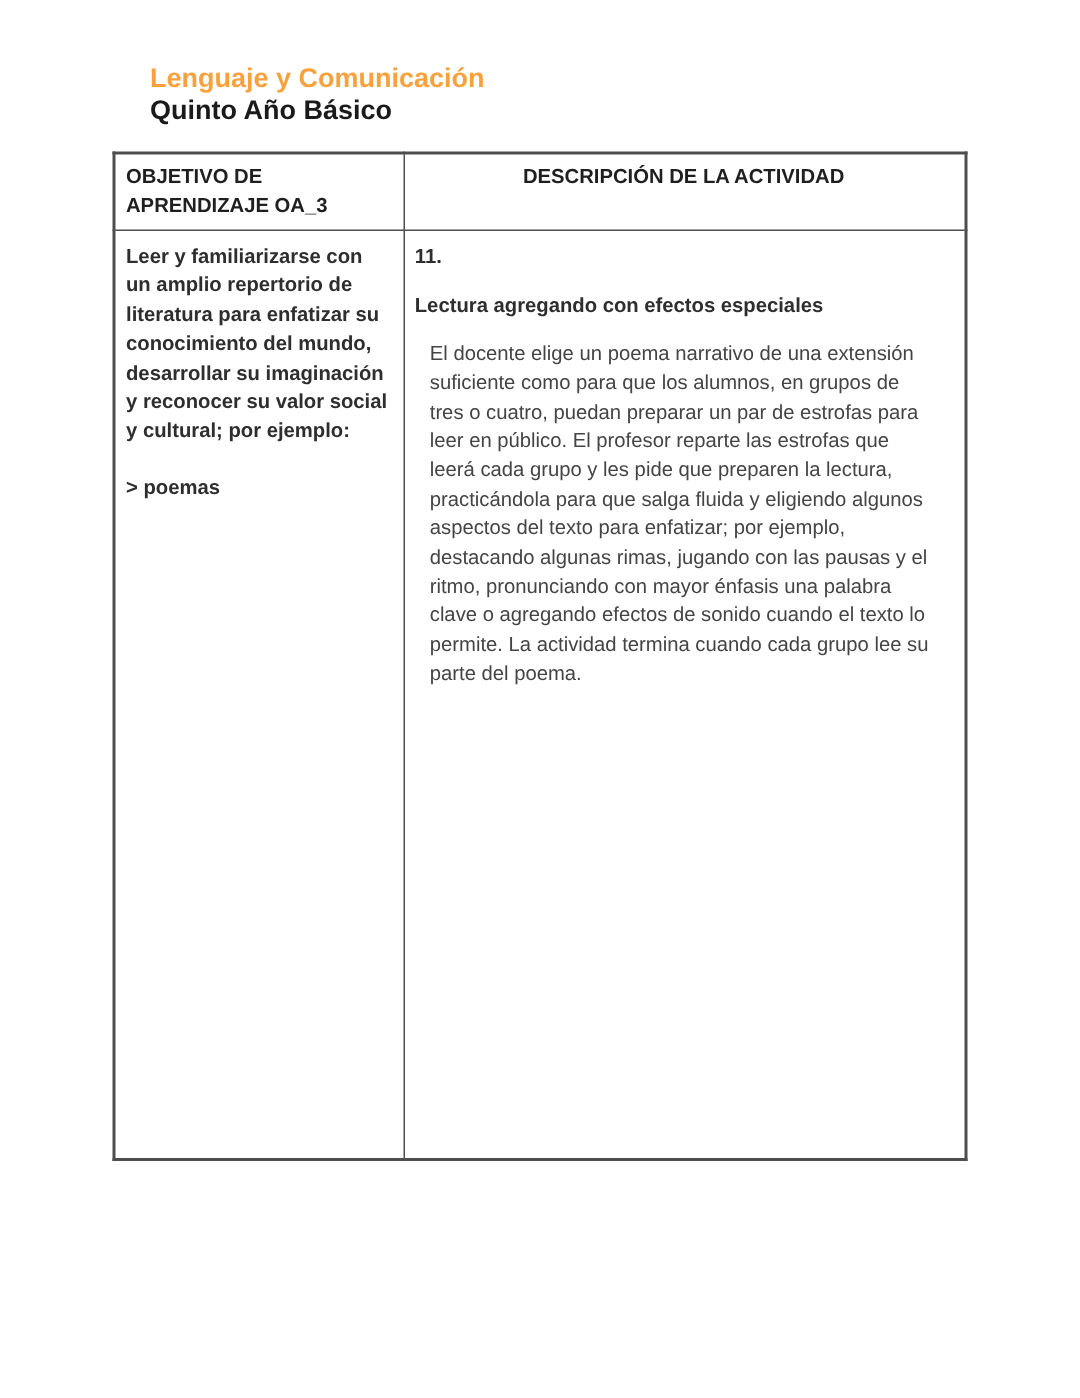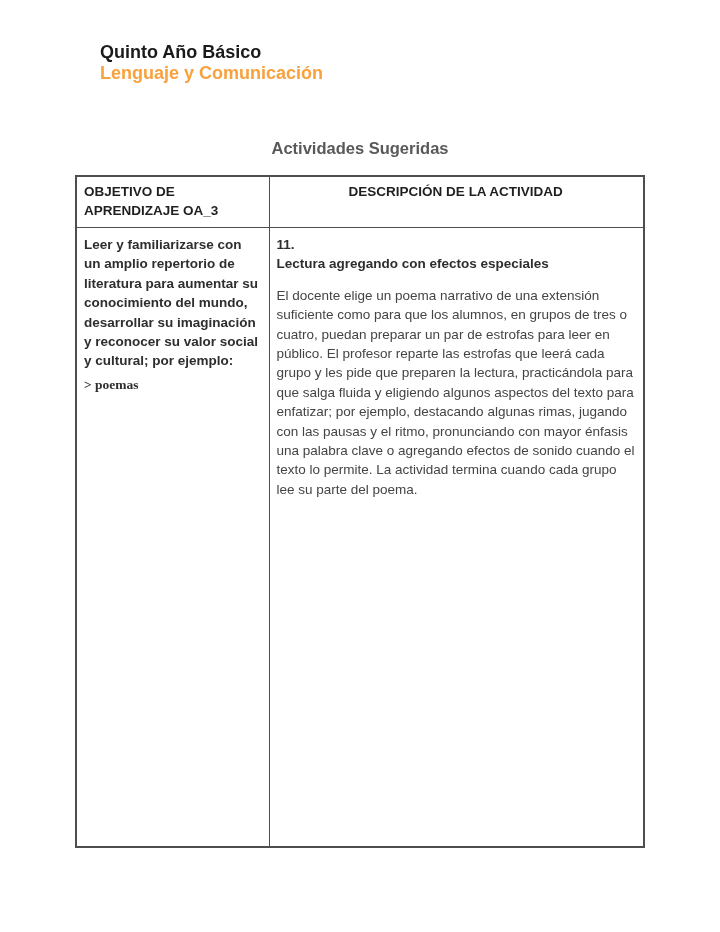--- a/index.html
+++ b/index.html
@@ -59,64 +59,63 @@
   th.th-objective { text-align: left; }
   th.th-description { }
   tr.body-row td { height: 619px; }
   .cell-objective {
     font-size: 13.5px;
     font-weight: bold;
     color: #2e2e2e;
     line-height: 19.4px;
   }
   .cell-objective p { margin: 2px 0 0 0; }
-  .cell-objective p.examples { margin-top: 4px; font-family: Liberation Serif, serif; }
+  .cell-objective p.examples { margin-top: 18px; }
   .cell-description {
     font-size: 13.5px;
     color: #444444;
     line-height: 19.4px;
   }
   .cell-description .activity-number,
   .cell-description .activity-title {
     font-weight: bold;
     color: #2e2e2e;
   }
-  .cell-description .activity-number { margin: 2px 0 0 0; }
+  .cell-description .activity-number { margin: 2px 0 14px 0; }
   .cell-description .activity-title { margin: 0 0 12px 0; }
-  .cell-description .activity-text { margin: 0; }
+  .cell-description .activity-text { margin: 10px; }
 </style>
 </head>
 <body>
 
 <div class="page">
 
   <div class="doc-header">
     <div class="hdr-left">
+      <div class="line subject">Lenguaje y Comunicación</div>
       <div class="line grade">Quinto Año Básico</div>
-      <div class="line subject">Lenguaje y Comunicación</div>
     </div>
   </div>
 
-  <div class="page-title">Actividades Sugeridas</div>
 
   <table class="activity-table">
     <colgroup>
       <col class="col-objective">
       <col class="col-description">
     </colgroup>
     <thead>
       <tr>
         <th class="th-objective">OBJETIVO DE APRENDIZAJE OA_3</th>
         <th class="th-description">DESCRIPCIÓN DE LA ACTIVIDAD</th>
       </tr>
     </thead>
     <tbody>
       <tr class="body-row">
         <td class="cell-objective">
-          <p>Leer y familiarizarse con un amplio repertorio de literatura para aumentar su conocimiento del mundo, desarrollar su imaginación y reconocer su valor social y cultural; por ejemplo:</p>
+          <p>Leer y familiarizarse con un amplio repertorio de literatura para enfatizar su conocimiento del mundo, desarrollar su imaginación y reconocer su valor social y cultural; por ejemplo:</p>
           <p class="examples">&gt; poemas</p>
         </td>
         <td class="cell-description">
           <p class="activity-number">11.</p>
           <p class="activity-title">Lectura agregando con efectos especiales</p>
           <p class="activity-text">El docente elige un poema narrativo de una extensión suficiente como para que los alumnos, en grupos de tres o cuatro, puedan preparar un par de estrofas para leer en público. El profesor reparte las estrofas que leerá cada grupo y les pide que preparen la lectura, practicándola para que salga fluida y eligiendo algunos aspectos del texto para enfatizar; por ejemplo, destacando algunas rimas, jugando con las pausas y el ritmo, pronunciando con mayor énfasis una palabra clave o agregando efectos de sonido cuando el texto lo permite. La actividad termina cuando cada grupo lee su parte del poema.</p>
         </td>
       </tr>
     </tbody>
   </table>

